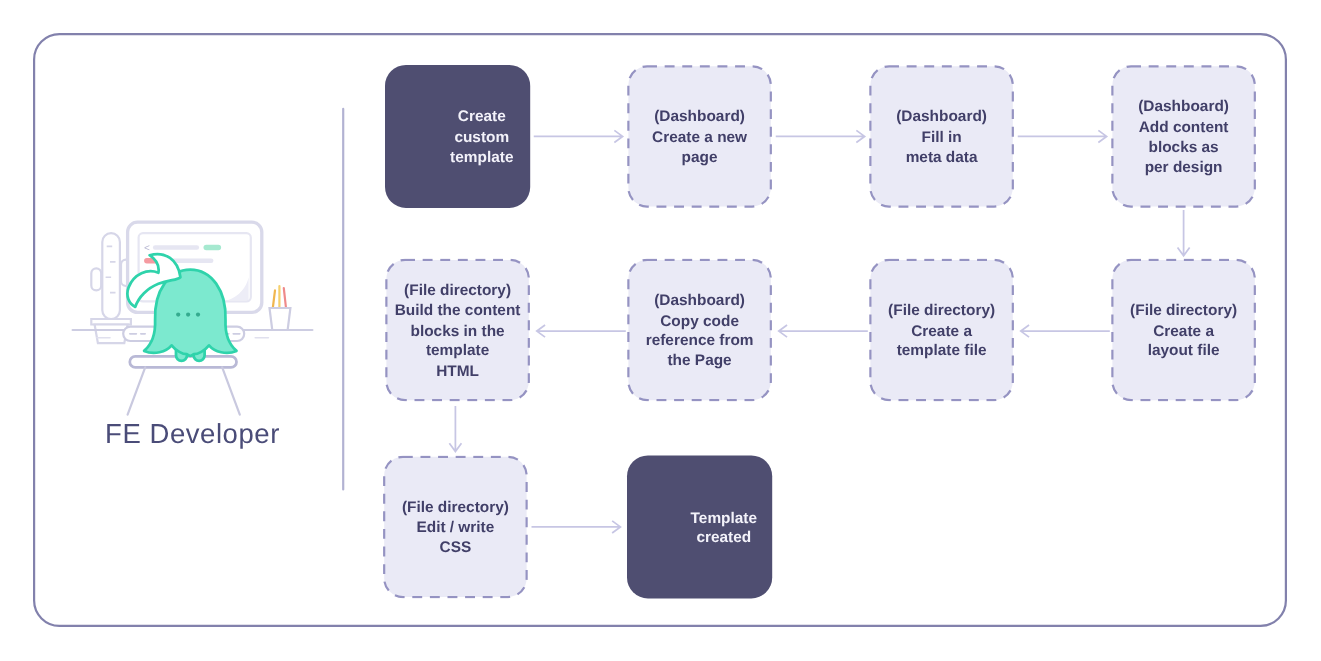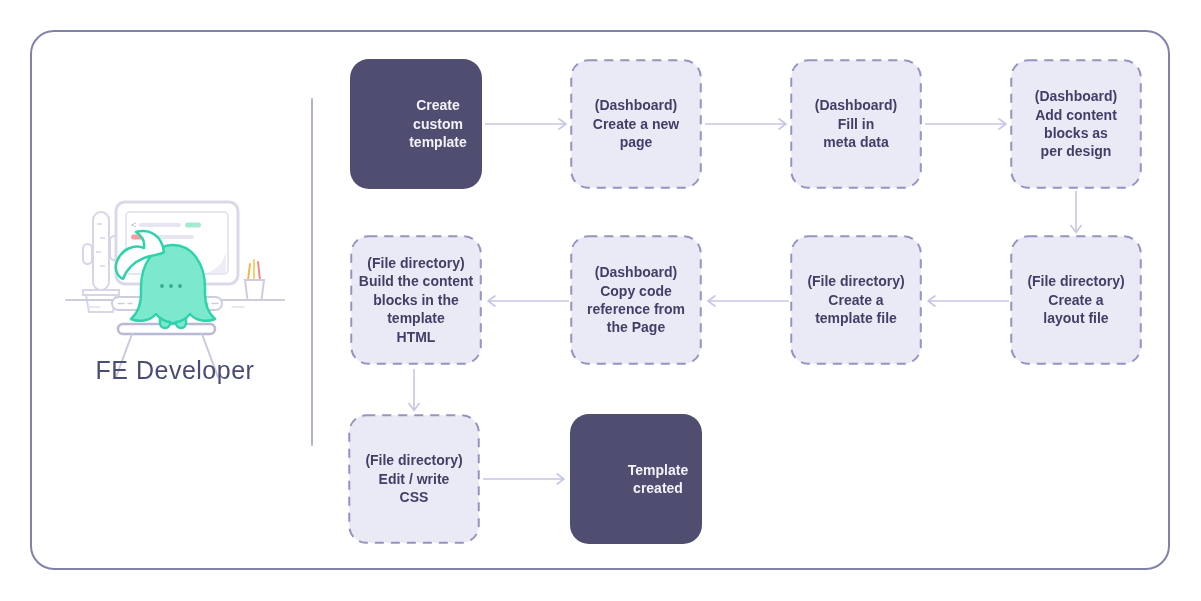--- a/index.html
+++ b/index.html
@@ -14,21 +14,21 @@
     --persona-text:#4a4c78;
   }
   *{box-sizing:border-box;}
   html,body{margin:0;padding:0;background:#ffffff;}
   body{font-family:"Liberation Sans",sans-serif;}
   .stage{position:relative;width:1201px;height:601px;background:#ffffff;overflow:hidden;}
   .card{position:absolute;left:30px;top:30px;width:1140px;height:540px;
         border:2px solid var(--card-border);border-radius:24px;background:#ffffff;}
   .divider{position:absolute;left:279px;top:66px;width:2px;height:348px;background:var(--divider);opacity:.85;border-radius:1px;}
   .illustration{position:absolute;left:28px;top:162px;width:230px;height:195px;}
-  .persona-label{position:absolute;left:28px;top:324px;width:230px;text-align:center;
+  .persona-label{position:absolute;left:28px;top:349px;width:230px;text-align:center;
         font-size:25px;letter-spacing:.5px;color:var(--persona-text);font-weight:400;}
   .node{position:absolute;width:132px;height:130px;display:flex;align-items:center;justify-content:center;
         text-align:center;font-size:14px;line-height:1.32;font-weight:600;}
   .node .label{position:relative;z-index:1;white-space:pre-line;padding:0 5px;}
   .node.solid{background:var(--node-dark-bg);color:var(--node-dark-text);border-radius:19px;padding-left:44px;}
   .node.dashed{color:var(--node-light-text);}
   .dashbg{position:absolute;left:0;top:0;}
   .dashbg rect{fill:var(--node-light-bg);stroke:var(--node-dashed-border);stroke-width:2;stroke-dasharray:9 7;}
   .arrow{position:absolute;}
   .arrow path{stroke:var(--arrow);fill:none;stroke-width:1.6;}

